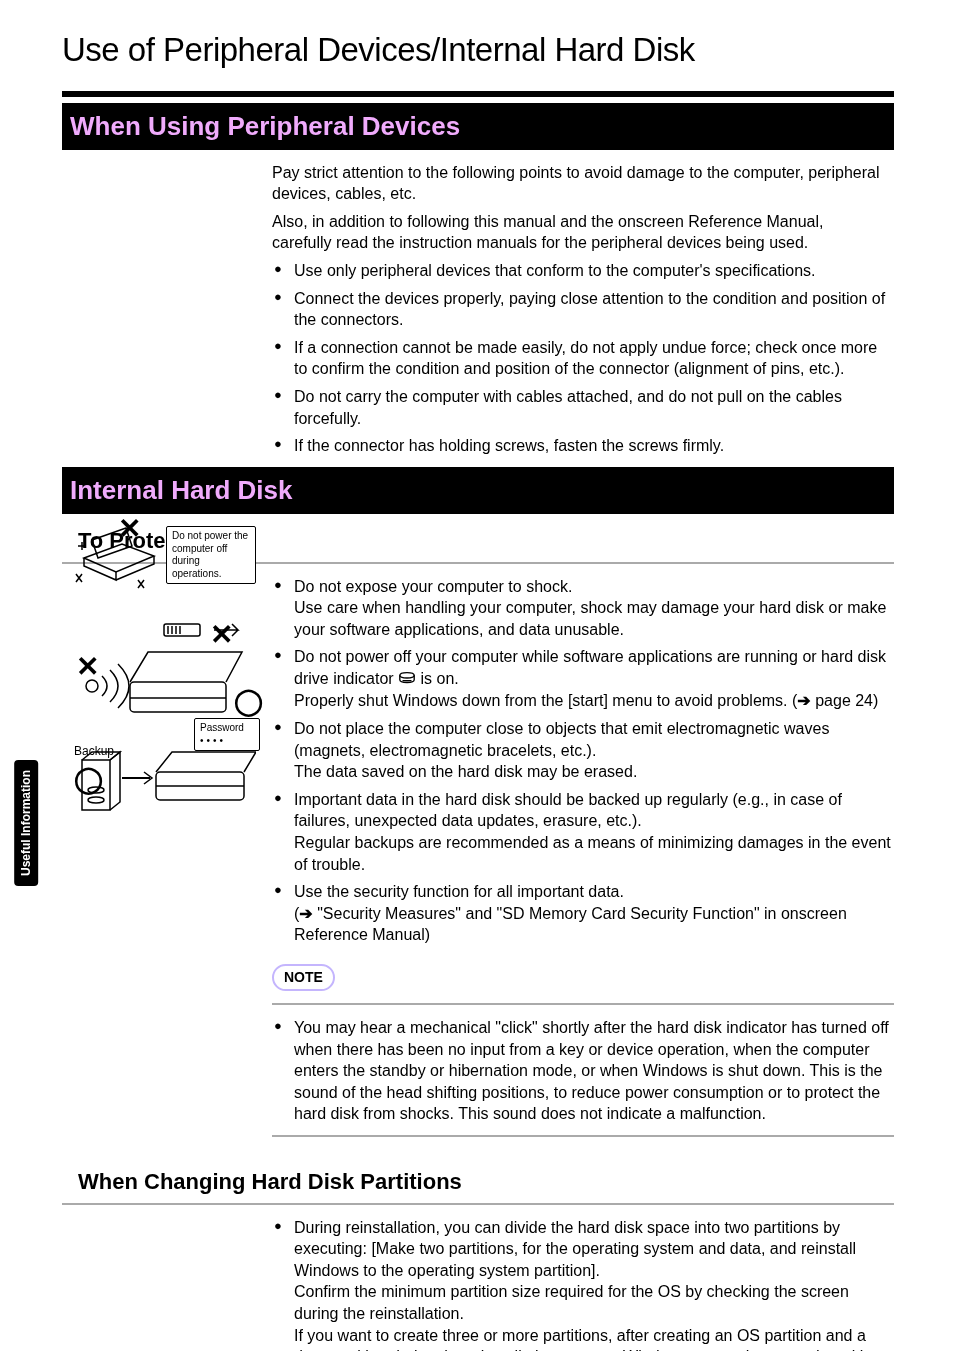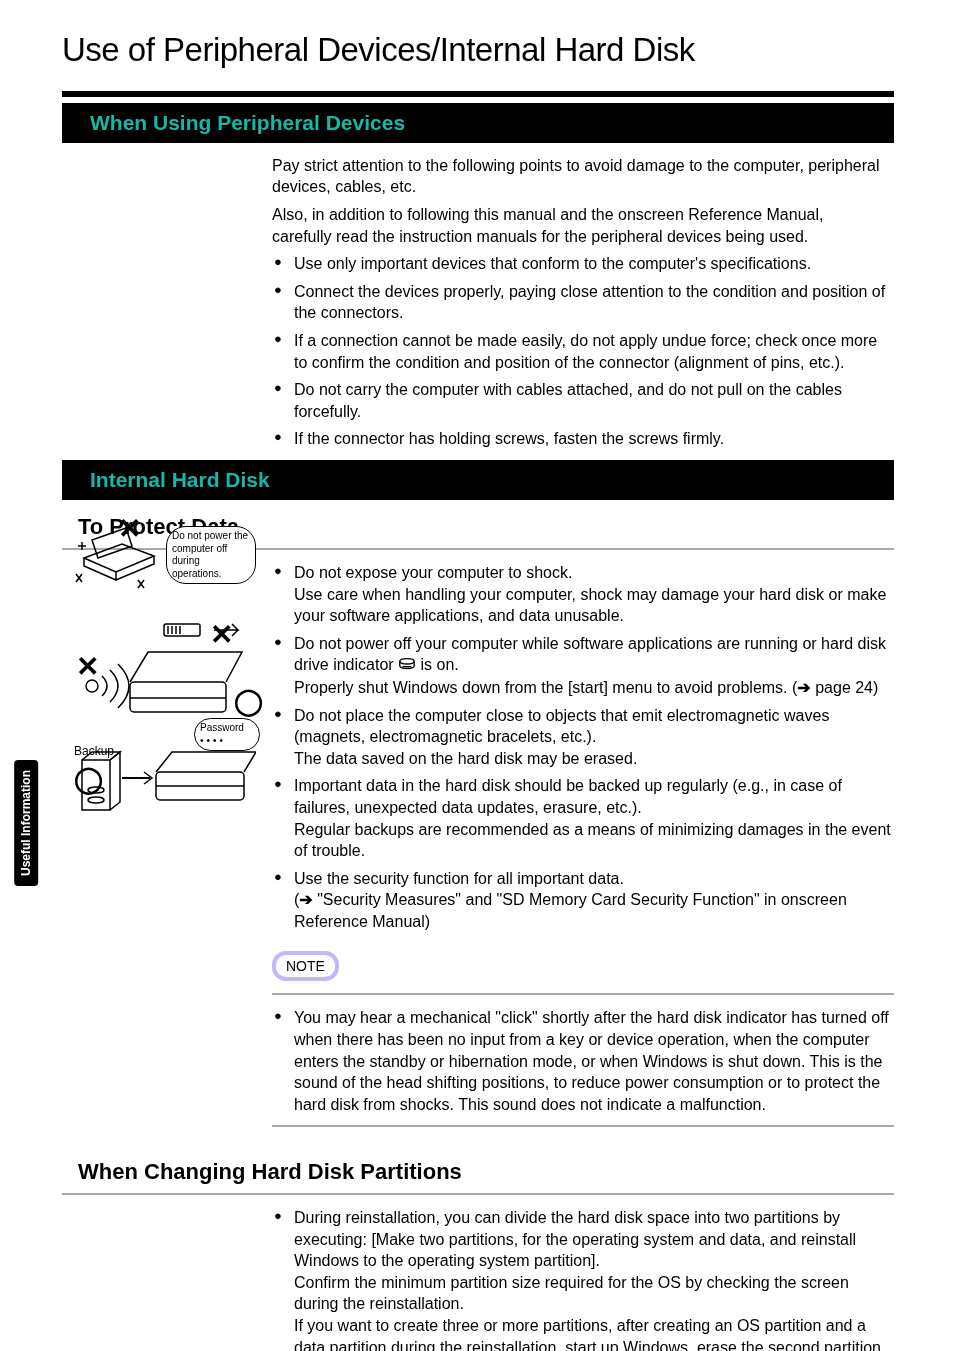--- a/index.html
+++ b/index.html
@@ -1,36 +1,36 @@
 <!DOCTYPE html>
 <html><head>
 <meta charset="utf-8">
 <style>
   html,body{margin:0;padding:0;background:#fff;font-family:Arial,Helvetica,sans-serif;color:#000;font-size:16px;line-height:1.35}
   .page{width:954px;box-sizing:border-box;padding:28px 60px 30px 62px;position:relative;min-height:1351px}
   .tab{position:absolute;left:14px;top:760px;background:#000;color:#fff;writing-mode:vertical-rl;transform:rotate(180deg);font-size:12px;font-weight:bold;padding:10px 4px;border-radius:4px}
   h1{font-size:33px;font-weight:400;margin:0 0 18px 0;letter-spacing:-0.5px}
   .rule{height:6px;background:#000;margin:0 0 6px 0}
-  .bar{background:#000;color:#14b8a6;font-size:21px;font-weight:bold;padding:6px 28px;margin:0 0 12px 0}
+  .bar{background:#000;color:#f0abfc;font-size:26px;font-weight:bold;padding:6px 8px;margin:0 0 12px 0}
   .body-col{margin-left:210px}
   .body-col2{margin-left:210px}
   p{margin:0 12px 6px 0}
   ul{margin:0 0 10px 0;padding-left:0;list-style:none}
   ul>li{position:relative;padding-left:22px;margin:0 0 6px 0}
   ul>li::before{content:"●";position:absolute;left:2px;top:0;font-size:13px}
   .sub{font-size:22px;font-weight:bold;margin:8px 0 6px 16px}
   .thin{height:2px;background:#aaa;margin:6px 0 12px 0}
   .bold{font-weight:normal}
-  .note{display:inline-block;border:4px solid #c4b5fd;border-radius:14px;padding:2px 10px;font-weight:normal;font-size:14px;margin:8px 0 6px 0}
+  .note{display:inline-block;border:2px solid #c4b5fd;border-radius:14px;padding:2px 10px;font-weight:bold;font-size:14px;margin:8px 0 6px 0}
   .arrow::before{content:"➔";font-weight:bold}
   .hdd-icon{display:inline-block;vertical-align:middle}
   .hdd-icon svg{width:18px;height:14px}
   
   .illus{position:absolute;left:74px;top:496px;width:182px;height:332px}
-  .illus .box{position:absolute;border:1.5px solid #000;border-radius:20px;background:#fff;font-size:10px;line-height:1.25;padding:3px 5px}
+  .illus .box{position:absolute;border:1.5px solid #000;border-radius:2px;background:#fff;font-size:10px;line-height:1.25;padding:3px 5px}
   .illus .lbl{position:absolute;font-size:12px;line-height:1.3}
   .xmark{position:absolute;font-size:28px;font-weight:900}
   .omark{position:absolute;font-size:26px;font-weight:900}
   .illus svg{position:absolute;left:0;top:0}
 </style>
 </head>
 <body>
 
 <div class="page">
 
@@ -38,21 +38,21 @@
 
   <h1>Use of Peripheral Devices/Internal Hard Disk</h1>
   <div class="rule"></div>
 
   <div class="bar">When Using Peripheral Devices</div>
 
   <div class="body-col">
     <p>Pay strict attention to the following points to avoid damage to the computer, peripheral devices, cables, etc.</p>
     <p>Also, in addition to following this manual and the onscreen Reference Manual, carefully read the instruction manuals for the peripheral devices being used.</p>
     <ul>
-      <li>Use only important devices that conform to the computer's specifications.</li>
+      <li>Use only peripheral devices that conform to the computer's specifications.</li>
       <li>Connect the devices properly, paying close attention to the condition and position of the connectors.</li>
       <li>If a connection cannot be made easily, do not apply undue force; check once more to confirm the condition and position of the connector (alignment of pins, etc.).</li>
       <li>Do not carry the computer with cables attached, and do not pull on the cables forcefully.</li>
       <li>If the connector has holding screws, fasten the screws firmly.</li>
     </ul>
   </div>
 
   <div class="bar">Internal Hard Disk</div>
   <div class="sub">To Protect Data</div>
   <div class="thin"></div>

